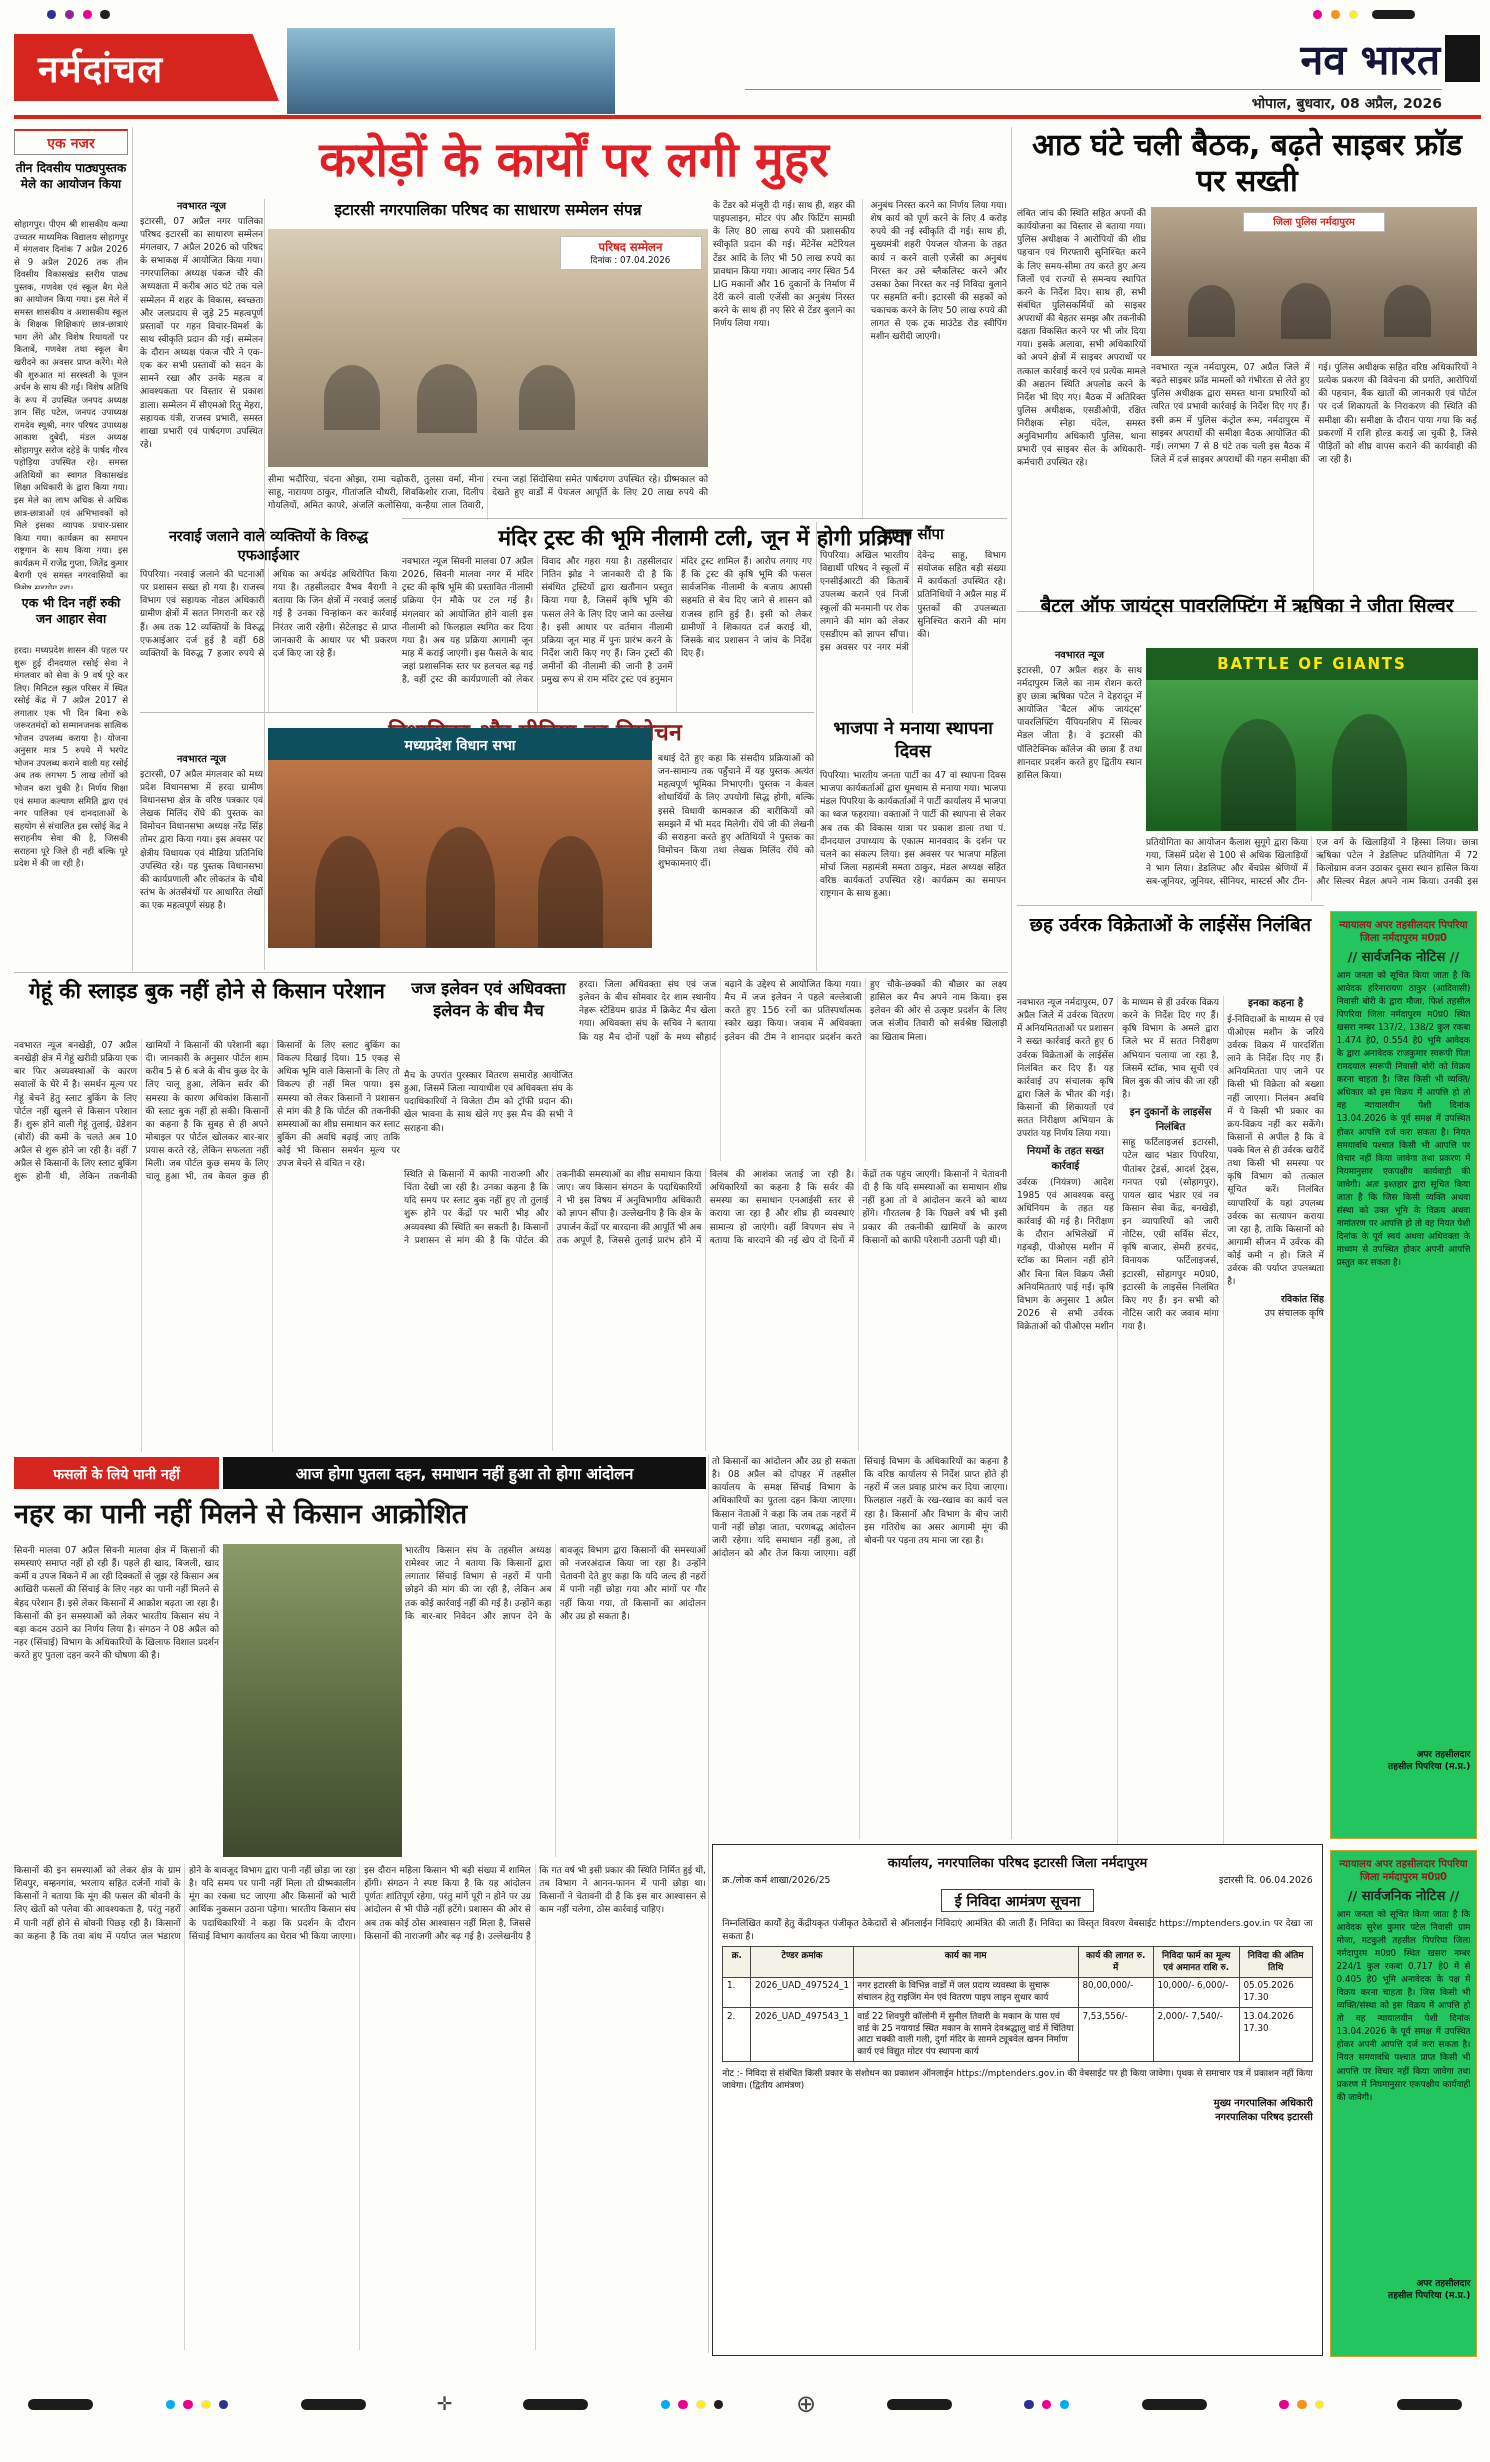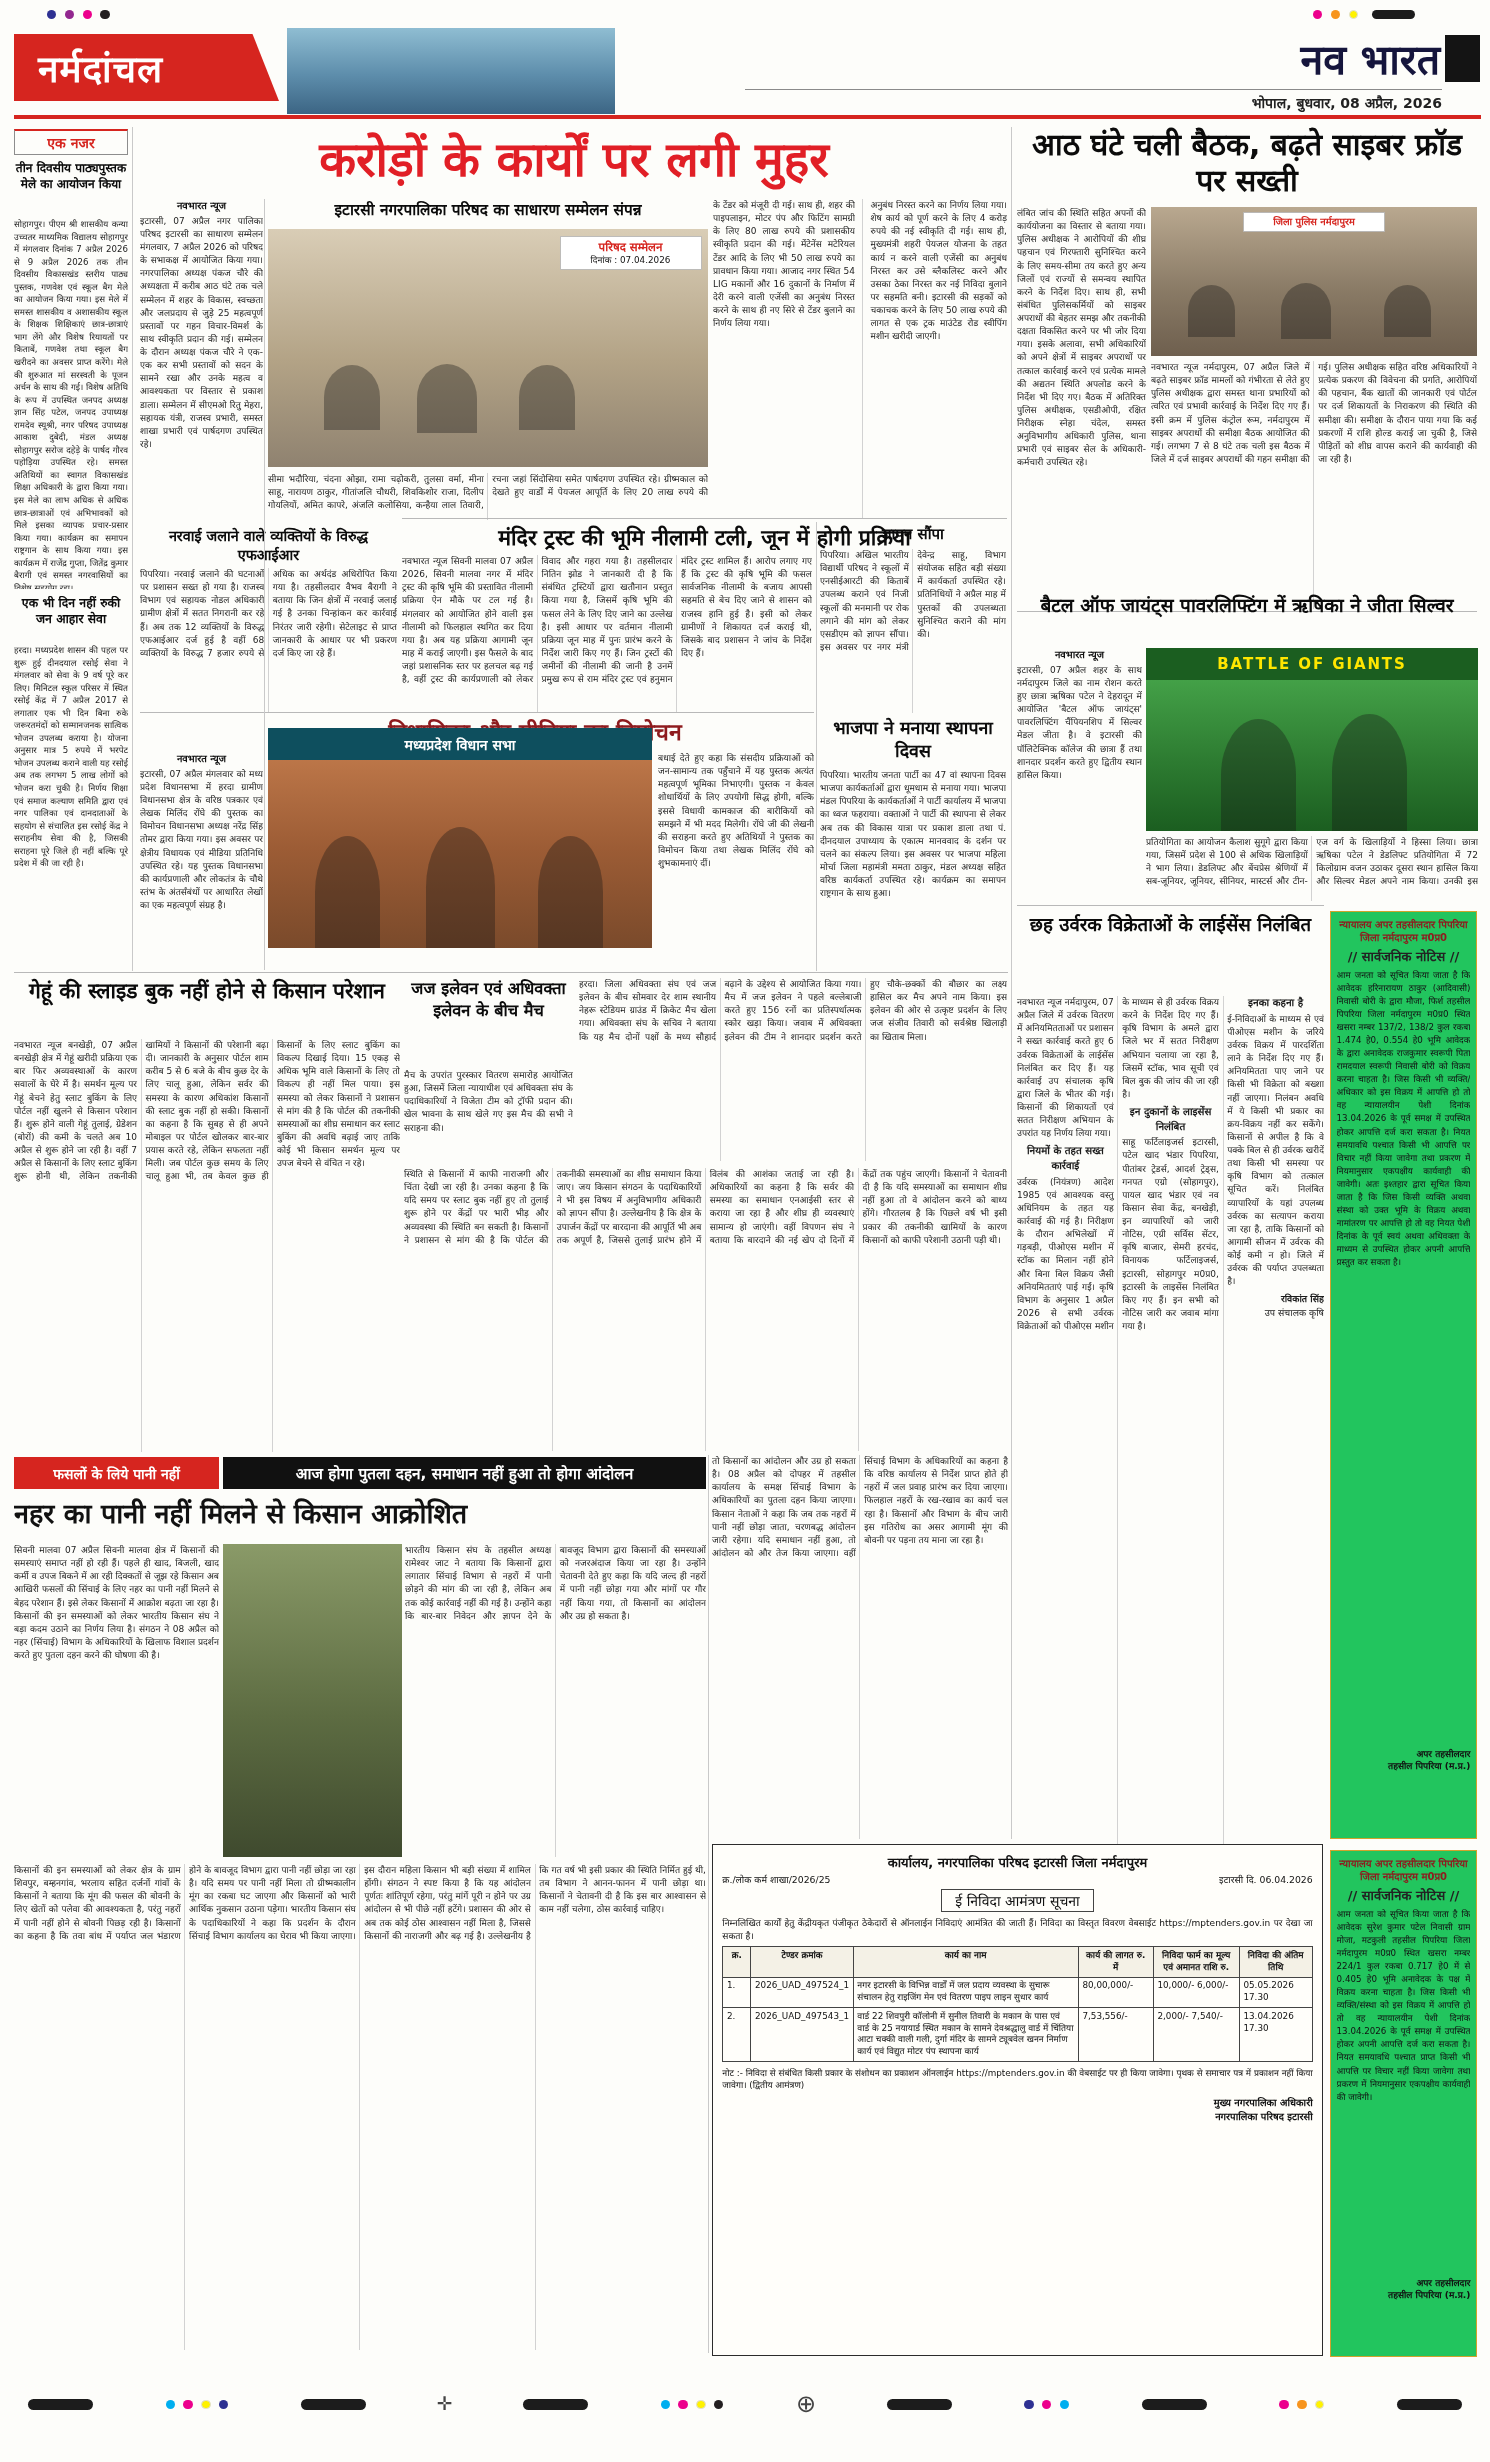--- a/index.html
+++ b/index.html
@@ -30,21 +30,21 @@
   .subhead4{font-weight:700;font-size:10.2px;margin:3.7px 0 1.9px;text-align:center}
   .sign{font-weight:700;font-size:9.3px;text-align:right;margin-top:3.7px}
   .notice{border:1.9px solid #d1a32c;background:#22c55e;padding:5.6px 5.6px;overflow:hidden}
   .notice .nt{font-weight:700;font-size:10px;color:#8e1b1e;text-align:center;line-height:1.3}
   .notice .tag{font-weight:700;font-size:13px;text-align:center;margin:3.7px 0;color:#222}
   .notice .nb{font-size:8.7px;line-height:1.5;text-align:justify}
   .notice .ns{font-weight:700;font-size:9px;text-align:right;margin-top:5.6px;line-height:1.4}
   .tender{border:1.9px solid #2c2c2c;background:#fffefa;padding:7.5px 9.3px;overflow:hidden}
   .tender .office{font-weight:700;font-size:13px;text-align:center}
   .tender .refrow{display:flex;justify-content:space-between;font-size:9.3px;margin:2.8px 0}
-  .tender .title{font-weight:400;font-size:14px;text-align:center;margin:1.9px 0 3.7px}
+  .tender .title{font-weight:700;font-size:14px;text-align:center;margin:1.9px 0 3.7px}
   .tender .title span{border:0.9px solid #444;padding:0.9px 13px;display:inline-block}
   .tender .intro{font-size:9px;text-align:justify;margin-bottom:4.7px}
   .tender table{width:100%;border-collapse:collapse;font-size:8.8px;line-height:1.35}
   .tender th,.tender td{border:0.9px solid #444;padding:2.8px 3.7px;vertical-align:top;text-align:left}
   .tender th{font-weight:700;text-align:center;background:#f4f1e6}
   .tender .note{font-size:8.8px;text-align:justify;margin-top:4.7px}
   .tender .sg{font-weight:700;font-size:9.8px;text-align:right;margin-top:5.6px;line-height:1.4}
   .strip-red{background:#d6251f;color:#fff;font-weight:700;font-size:14px;display:flex;align-items:center;justify-content:center}
   .strip-black{background:#111;color:#fff;font-weight:700;font-size:15.4px;display:flex;align-items:center;justify-content:center}
   .dot{display:inline-block;width:9.3px;height:9.3px;border-radius:50%;margin:0 1.9px;vertical-align:middle}

